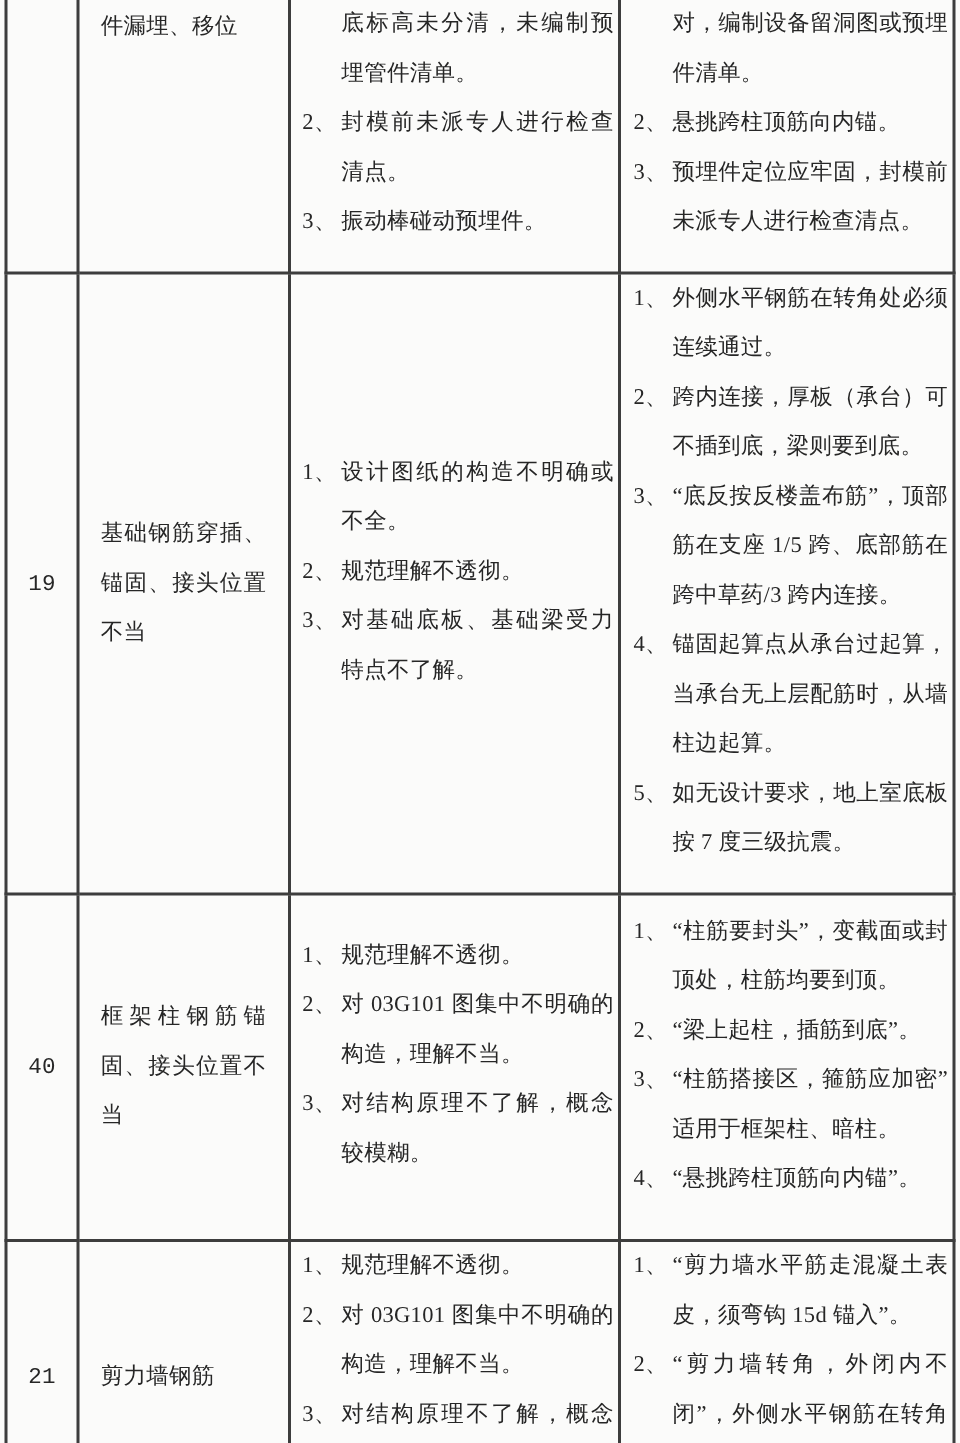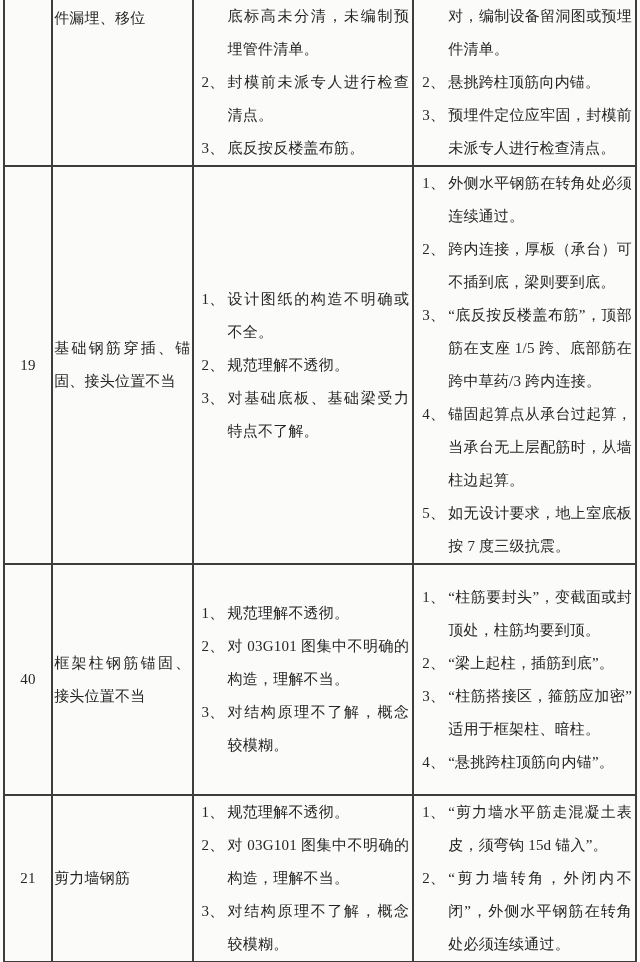--- a/index.html
+++ b/index.html
@@ -36,28 +36,28 @@
   col.w-solutions{width:222px;}
   
   tbody tr:nth-child(1){height:165px;}
   tbody tr:nth-child(2){height:395px;}
   tbody tr:nth-child(3){height:231px;}
   tbody tr:nth-child(4){height:164px;}
   
   tbody tr:nth-child(1) td{border-top:none;}
   tbody tr:nth-child(1) td.c-problem{vertical-align:top;padding-top:2px;}
   tbody tr:nth-child(4) td.c-problem{}
-  td.c-no{text-align:center;}
+  td.c-no{text-align:center;font-family:Liberation Mono, monospace;}
   td.c-problem{
     text-align:justify;
     text-justify:inter-ideograph;
-    padding:0 1px;
+    padding:0 14px;
   }
   td.c-causes,td.c-solutions{
-    padding:0 3px 0 5px;
+    padding:0 3px 16px 5px;
   }
   .li{
     position:relative;
     padding-left:29px;
     text-align:justify;
     text-justify:inter-ideograph;
   }
   .li .marker{
     position:absolute;
     left:3px;top:0;
@@ -75,21 +75,21 @@
       <col class="w-causes">
       <col class="w-solutions">
     </colgroup>
     <tbody>
   <tr>
     <td class="c-no"></td>
     <td class="c-problem">件漏埋、移位</td>
     <td class="c-causes">
             <div class="li"><span class="marker"></span><span>底标高未分清，未编制预埋管件清单。</span></div>
             <div class="li"><span class="marker">2、</span><span>封模前未派专人进行检查清点。</span></div>
-            <div class="li"><span class="marker">3、</span><span>底反按反楼盖布筋。</span></div>
+            <div class="li"><span class="marker">3、</span><span>振动棒碰动预埋件。</span></div>
           </td>
     <td class="c-solutions">
             <div class="li"><span class="marker"></span><span>对，编制设备留洞图或预埋件清单。</span></div>
             <div class="li"><span class="marker">2、</span><span>悬挑跨柱顶筋向内锚。</span></div>
             <div class="li"><span class="marker">3、</span><span>预埋件定位应牢固，封模前未派专人进行检查清点。</span></div>
           </td>
   </tr>
 
   <tr>
     <td class="c-no">19</td>

